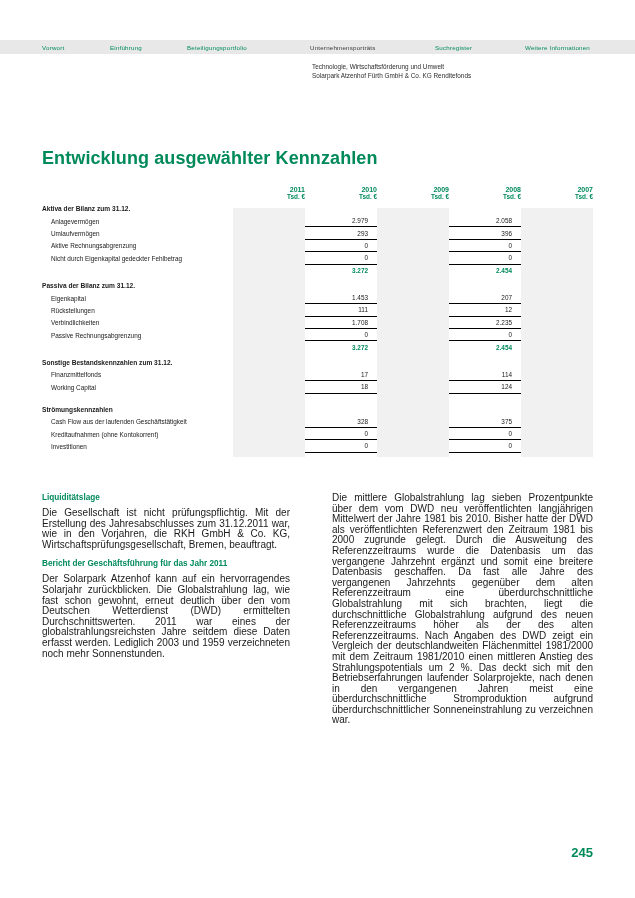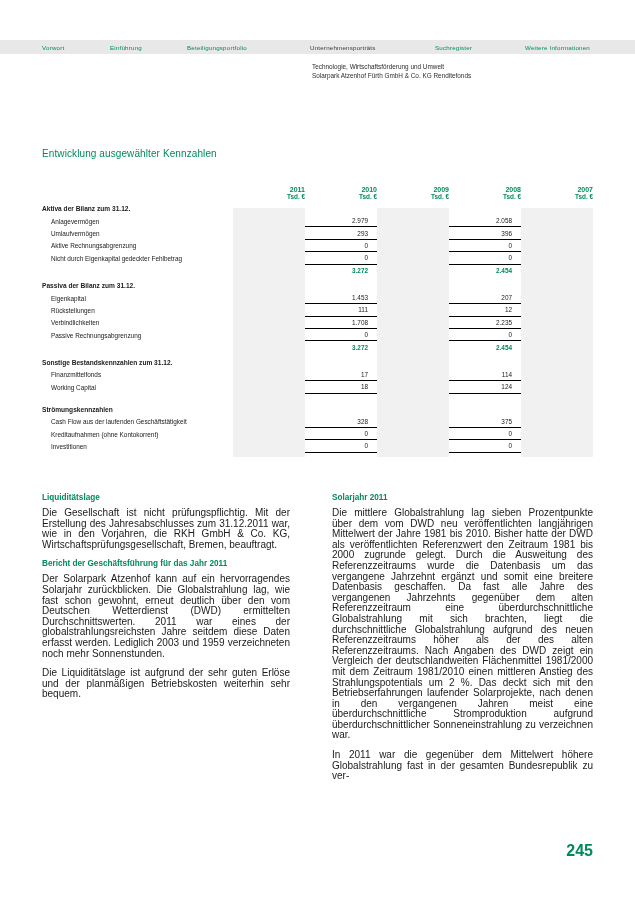--- a/index.html
+++ b/index.html
@@ -54,22 +54,22 @@
     font-size: 6.4px;
     line-height: 9.4px;
     color: #2d2d2d;
   }
 
   
   .headline {
     position: absolute;
     top: 148px;
     left: 42px;
-    font-size: 10px;
-    font-weight: normal;
+    font-size: 18px;
+    font-weight: bold;
     color: #008a5a;
     letter-spacing: 0.1px;
   }
 
   
   .table-wrap {
     position: absolute;
     top: 186px;
     left: 42px;
     width: 551px;
@@ -174,21 +174,21 @@
     margin: 0 0 9px 0;
     text-align: justify;
     color: #1a1a1a;
   }
 
   
   .pageno {
     position: absolute;
     bottom: 38px;
     right: 42px;
-    font-size: 16px;
+    font-size: 13px;
     font-weight: bold;
     color: #008a5a;
   }
 </style>
 </head>
 <body>
 
 <div class="page">
 
   <div class="topnav">
@@ -386,24 +386,21 @@
         </tr>
       </tbody>
     </table>
   </div>
 
   <div class="colL">
     <div class="subhead">Liquiditätslage</div>
     <p class="body">Die Gesellschaft ist nicht prüfungspflichtig. Mit der Erstellung des Jahresabschlusses zum 31.12.2011 war, wie in den Vorjahren, die RKH GmbH &amp; Co. KG, Wirtschaftsprüfungsgesellschaft, Bremen, beauftragt.</p>
     <div class="subhead later">Bericht der Geschäftsführung für das Jahr 2011</div>
     <p class="body">Der Solarpark Atzenhof kann auf ein hervorragendes Solarjahr zurückblicken. Die Globalstrahlung lag, wie fast schon gewohnt, erneut deutlich über den vom Deutschen Wetterdienst (DWD) ermittelten Durchschnittswerten. 2011 war eines der globalstrahlungsreichsten Jahre seitdem diese Daten erfasst werden. Lediglich 2003 und 1959 verzeichneten noch mehr Sonnenstunden.</p>
-    <p class="body">Die Liquiditätslage ist aufgrund der sehr guten Erlöse und der planmäßigen Betriebskosten weiterhin sehr bequem.</p>
   </div>
 
   <div class="colR">
-    <div class="subhead">Solarjahr 2011</div>
     <p class="body">Die mittlere Globalstrahlung lag sieben Prozentpunkte über dem vom DWD neu veröffentlichten langjährigen Mittelwert der Jahre 1981 bis 2010. Bisher hatte der DWD als veröffentlichten Referenzwert den Zeitraum 1981 bis 2000 zugrunde gelegt. Durch die Ausweitung des Referenzzeitraums wurde die Datenbasis um das vergangene Jahrzehnt ergänzt und somit eine breitere Datenbasis geschaffen. Da fast alle Jahre des vergangenen Jahrzehnts gegenüber dem alten Referenzzeitraum eine überdurchschnittliche Globalstrahlung mit sich brachten, liegt die durchschnittliche Globalstrahlung aufgrund des neuen Referenzzeitraums höher als der des alten Referenzzeitraums. Nach Angaben des DWD zeigt ein Vergleich der deutschlandweiten Flächenmittel 1981/2000 mit dem Zeitraum 1981/2010 einen mittleren Anstieg des Strahlungspotentials um 2 %. Das deckt sich mit den Betriebserfahrungen laufender Solarprojekte, nach denen in den vergangenen Jahren meist eine überdurchschnittliche Stromproduktion aufgrund überdurchschnittlicher Sonneneinstrahlung zu verzeichnen war.</p>
-    <p class="body">In 2011 war die gegenüber dem Mittelwert höhere Globalstrahlung fast in der gesamten Bundesrepublik zu ver-</p>
   </div>
 
   <div class="pageno">245</div>
 
 </div>
 
 </body></html>

